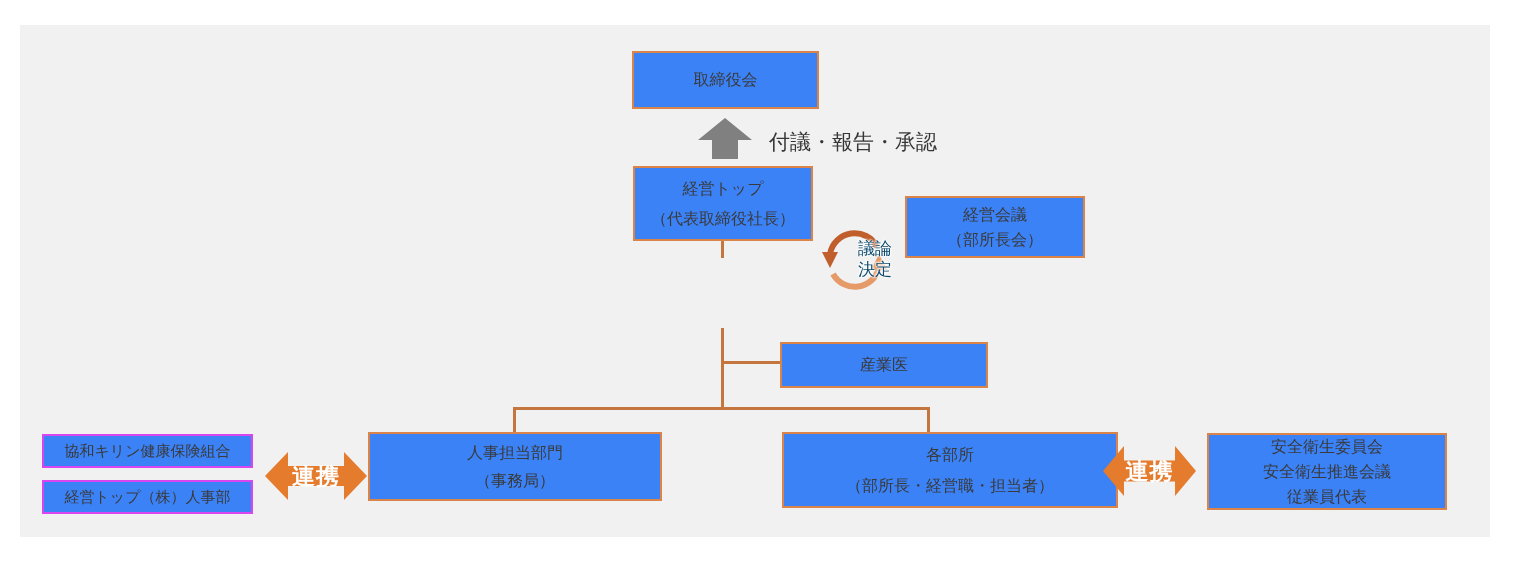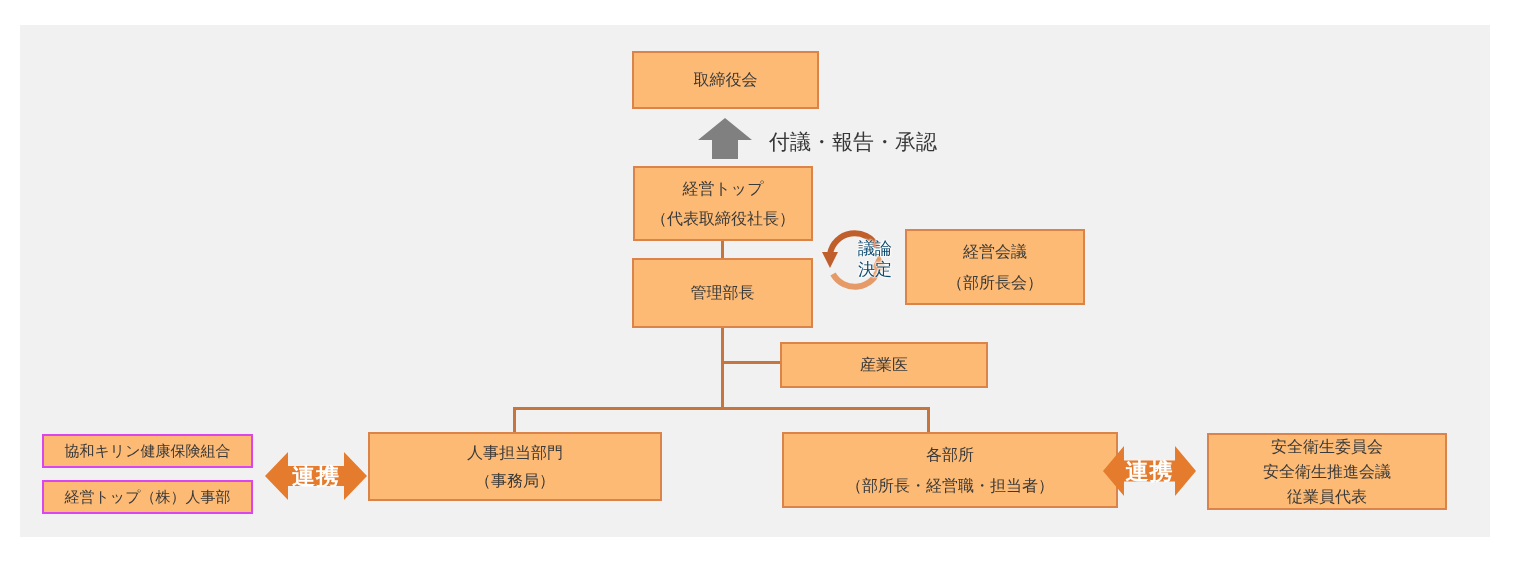--- a/index.html
+++ b/index.html
@@ -2,21 +2,21 @@
 <html><head>
 <meta charset="utf-8">
 <style>
   * { margin:0; padding:0; box-sizing:border-box; }
   html,body { background:#ffffff; }
   body { font-family:"DejaVu Sans","Liberation Sans",sans-serif; }
   .canvas { position:relative; width:1516px; height:564px; background:#ffffff; overflow:hidden; color:#3a3a3a; }
   .panel { position:absolute; left:20px; top:25px; width:1470px; height:512px; background:#f1f1f2; }
   .node {
     position:absolute; display:flex; flex-direction:column; align-items:center; justify-content:center;
-    background:#fdba74; border:2px solid #DA8449; font-size:16px; line-height:1.2;
+    background:#3b82f6; border:2px solid #DA8449; font-size:16px; line-height:1.2;
   }
   .node.two { justify-content:space-evenly; }
   .node.three { line-height:25px; font-size:16px; }
   .node.blue { border:2px solid #d946ef; font-size:15px; }
   .cline { position:absolute; background:#C4763E; }
   .annot { position:absolute; font-size:21px; color:#363636; white-space:nowrap; }
   .linkarrow { position:absolute; }
   .linkarrow svg { position:absolute; left:0; top:0; }
   .linklabel {
     position:absolute; left:0; width:100%; top:50%; transform:translateY(-50%);
@@ -49,25 +49,22 @@
 
   <div class="node" style="left:632px;top:51px;width:187px;height:58px">
     <span>取締役会</span>
   </div>
 
   <div class="node two" style="left:633px;top:166px;width:180px;height:75px">
     <span>経営トップ</span>
     <span>（代表取締役社長）</span>
   </div>
 
-  <div class="node" style="left:632px;top:258px;width:181px;height:70px">
-    <span>管理部長</span>
-  </div>
 
-  <div class="node two" style="left:905px;top:229px;width:180px;height:76px">
+  <div class="node two" style="left:905px;top:196px;width:180px;height:62px">
     <span>経営会議</span>
     <span>（部所長会）</span>
   </div>
 
   <div class="node" style="left:780px;top:342px;width:208px;height:46px">
     <span>産業医</span>
   </div>
 
   <div class="node two" style="left:368px;top:432px;width:294px;height:69px">
     <span>人事担当部門</span>

